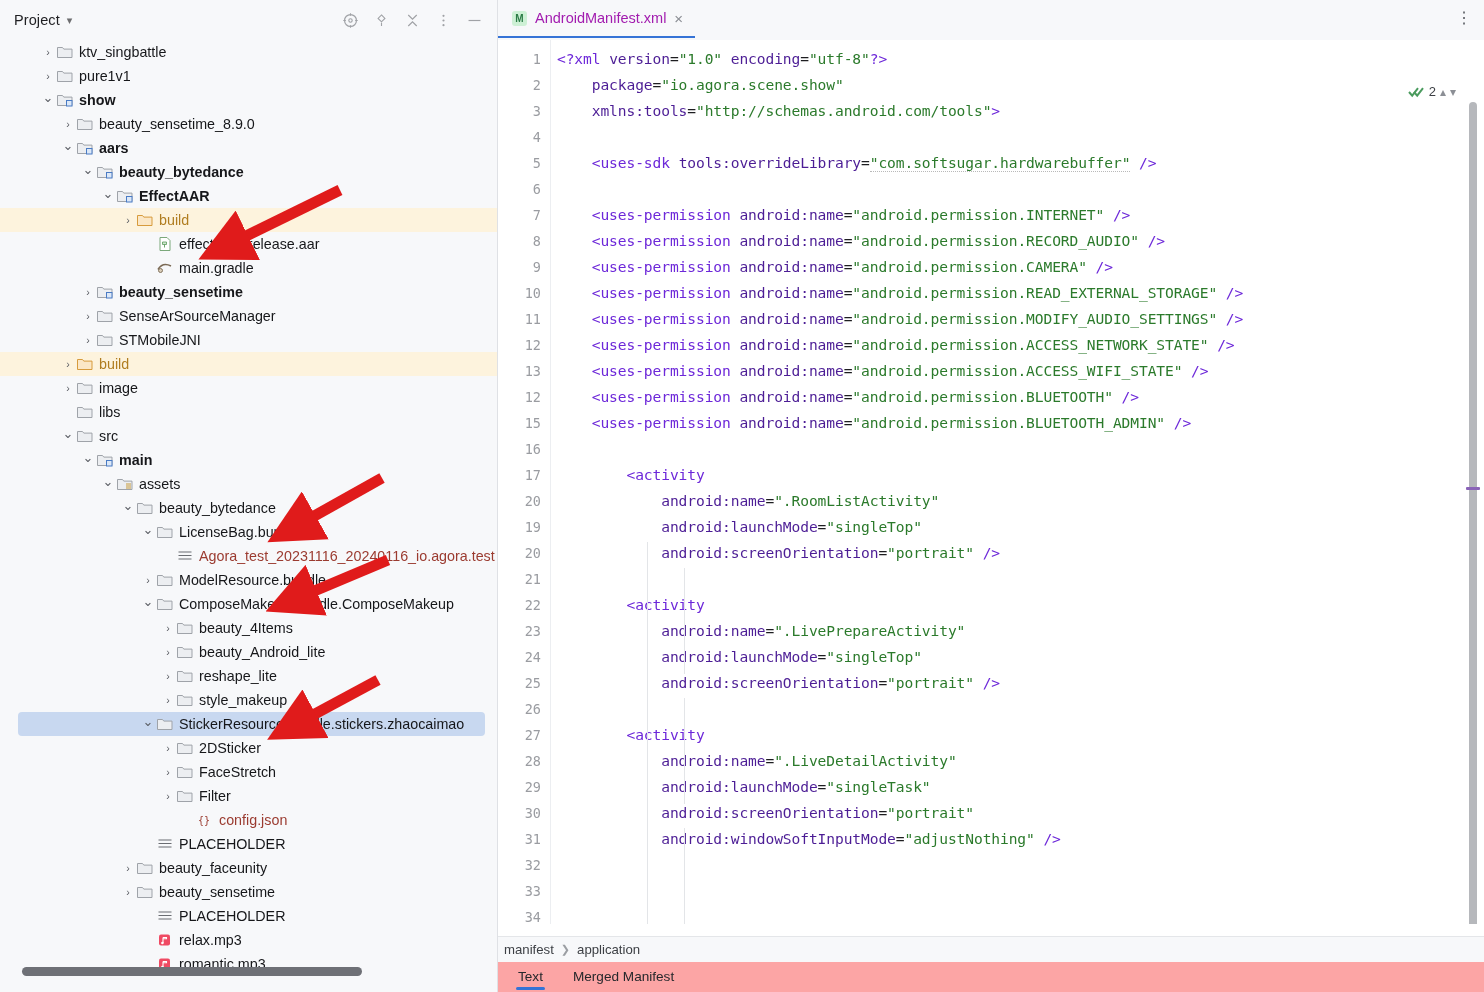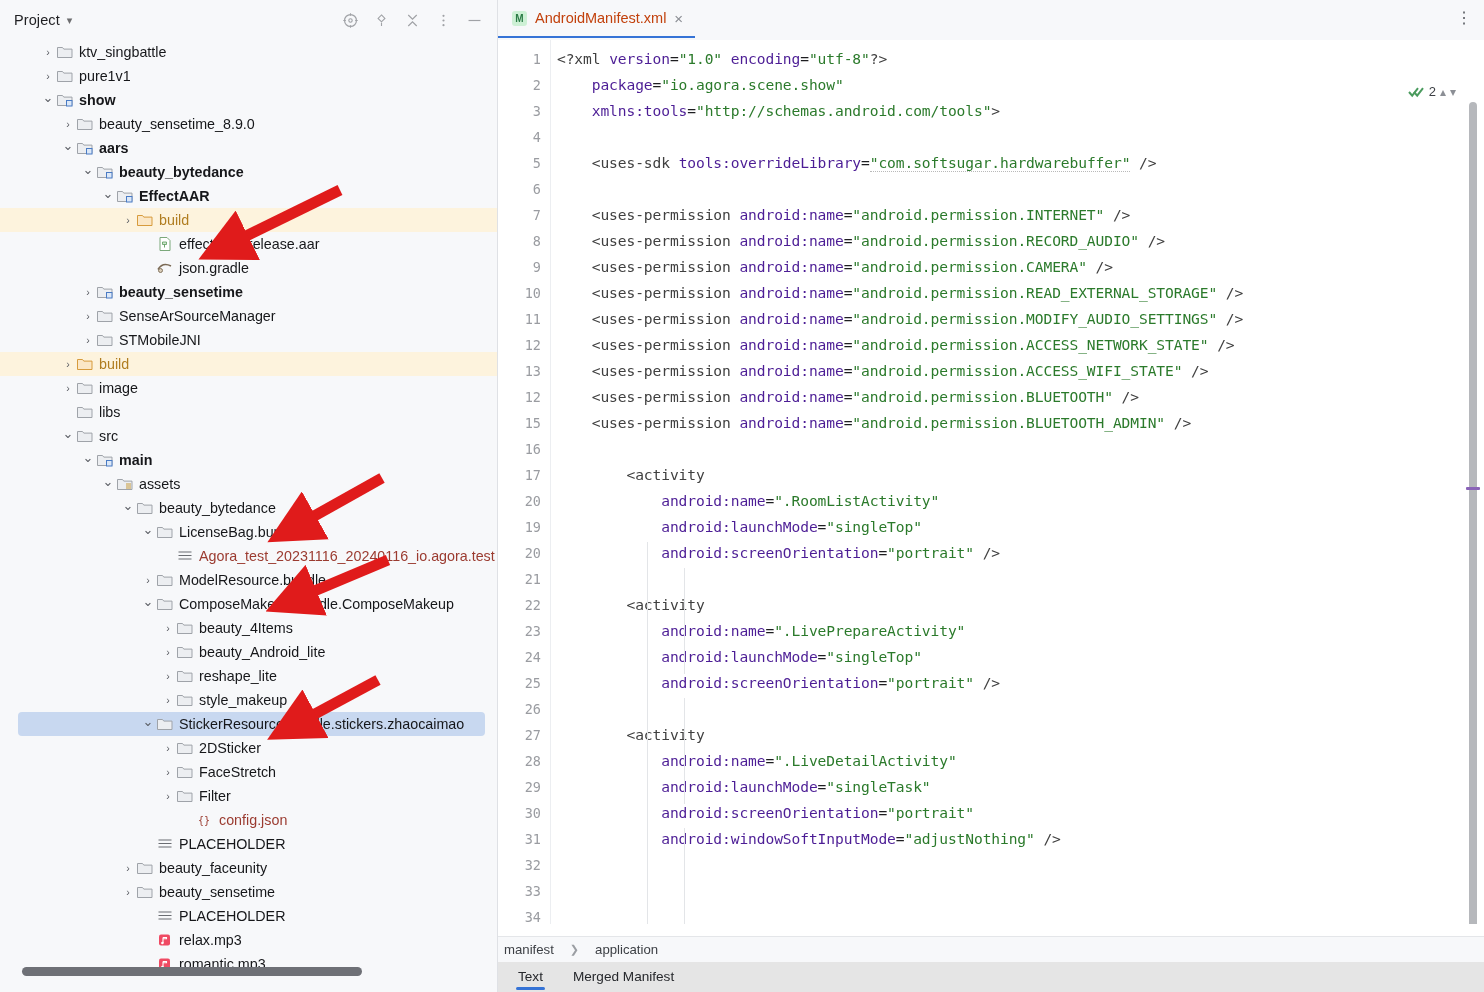--- a/index.html
+++ b/index.html
@@ -68,21 +68,21 @@
   #editor { flex: 1 1 auto; height: 992px; position: relative; background: #ffffff; display: flex; flex-direction: column; }
   #tabbar {
     height: 40px; flex: 0 0 40px; background: #f7f8fa;
     display: flex; align-items: flex-start; position: relative;
   }
   #tab {
     height: 38px; display: flex; align-items: center; gap: 8px;
     padding: 0 12px 0 14px; background: #f7f8fa;
     border-bottom: 2.5px solid #3573d6;
   }
-  #tab-label { font-size: 14.5px; color: #c2410c; }
+  #tab-label { font-size: 14.5px; color: #a21caf; }
   #tab-close { color: #8a8d93; font-size: 15px; line-height: 1; }
   .mani-badge {
     width: 15px; height: 15px; border-radius: 3px;
     background: #cdf0d5; color: #2a7b45; font-size: 10px; font-weight: 700;
     display: flex; align-items: center; justify-content: center;
     font-family: "Liberation Sans", sans-serif;
   }
   #tabbar-menu { margin-left: auto; padding: 10px 12px 0 0; color: #5d6066; font-size: 16px; line-height: 1; }
 
   #code-area { flex: 1 1 auto; position: relative; overflow: hidden; background: #fff; display: flex; }
@@ -92,21 +92,21 @@
     border-right: none;
   }
   #gutter .ln { height: 26px; line-height: 26px; font-family: "DejaVu Sans Mono", monospace; font-size: 13.5px; color: #9a9ca1; }
   #gutter-sep { width: 1px; background: #eceef1; margin-right: 0; }
   #code { flex: 1 1 auto; padding-top: 6px; padding-left: 6px; position: relative; overflow: hidden; }
   .cline {
     height: 26px; line-height: 26px;
     font-family: "DejaVu Sans Mono", monospace; font-size: 14.6px;
     white-space: pre; color: #1d1d20; letter-spacing: -0.1px;
   }
-  .tg { color: #404040; }        
+  .tg { color: #6d28d9; }        
   .at { color: #4c1d95; }        
   .st { color: #2b7a2b; }        
   .pl { color: #1d1d20; }
   .hl-green { background: #d9f2e4; }
   .hl-underline { border-bottom: 1px dotted #b9b9b9; }
   #app-indent-guide {
     position: absolute; left: 96px; top: 502px; width: 1px; height: 440px; background: #e3e5e8;
   }
   #act-indent-guide {
     position: absolute; left: 133px; top: 528px; width: 1px; height: 106px; background: #e3e5e8;
@@ -131,28 +131,28 @@
   #v-thumb {
     position: absolute; top: 0; left: 0; width: 8px; height: 842px;
     background: #b6b8bc; border-radius: 5px;
   }
   #v-marker {
     position: absolute; left: -3px; top: 385px; width: 14px; height: 3px; background: #8a63b8; border-radius: 1px;
   }
 
   #breadcrumb {
     height: 26px; flex: 0 0 26px; display: flex; align-items: center;
-    padding-left: 6px; gap: 16px; background: #f7f8fa;
+    padding-left: 6px; gap: 7px; background: #f7f8fa;
     border-top: 1px solid #e4e6e9;
     font-size: 13.2px; color: #3d4045; margin-top: 12px;
   }
   .bc-sep { color: #9b9ea3; font-size: 11px; }
   #bottom-tabs {
     height: 30px; flex: 0 0 30px; display: flex; align-items: center;
-    background: #e5e5e5; padding-left: 10px; gap: 10px;
+    background: #fca5a5; padding-left: 10px; gap: 10px;
   }
   .btab {
     font-size: 13.6px; color: #26282c; padding: 4px 10px 6px 10px; position: relative;
   }
   .btab.active::after {
     content: ""; position: absolute; left: 8px; right: 8px; bottom: 0; height: 2.5px; background: #3573d6; border-radius: 2px;
   }
 
   
   .arrow-ann { position: absolute; z-index: 60; pointer-events: none; }
@@ -272,21 +272,21 @@
             </svg>
             <span class="lbl">effectAAR-release.aar</span>
           </div>
           <div class="row">
             <div style="flex: 0 0 140px; width: 140px;"></div>
             <div class="arrow none">›</div>
             <svg class="ic" viewBox="0 0 18 16">
               <path d="M2 9.5c3-5 8-6 13-3.5" fill="none" stroke="#7b6a55" stroke-width="1.6"></path>
               <circle cx="4.5" cy="10.5" r="2" fill="#d9cdb8" stroke="#7b6a55" stroke-width=".9"></circle>
             </svg>
-            <span class="lbl">json.gradle</span>
+            <span class="lbl">main.gradle</span>
           </div>
           <div class="row">
             <div style="flex: 0 0 80px; width: 80px;"></div>
             <div class="arrow">›</div>
             <svg class="ic" viewBox="0 0 18 16">
               <path d="M1.5 3.5h5l1.3 1.6h8.2v8.4h-14.5z" fill="#eceef1" stroke="#9fa3a9" stroke-width="1"></path>
               <rect x="10.5" y="8.5" width="5.5" height="5.5" fill="#dce8f7" stroke="#4a7bc4" stroke-width="1"></rect>
             </svg>
             <span class="lbl b">beauty_sensetime</span>
           </div>

